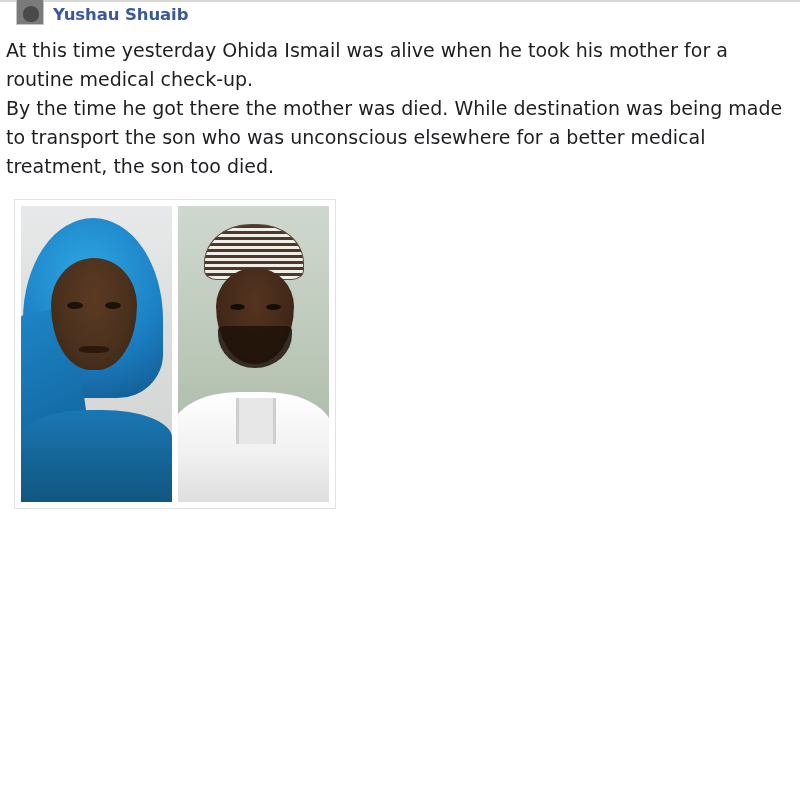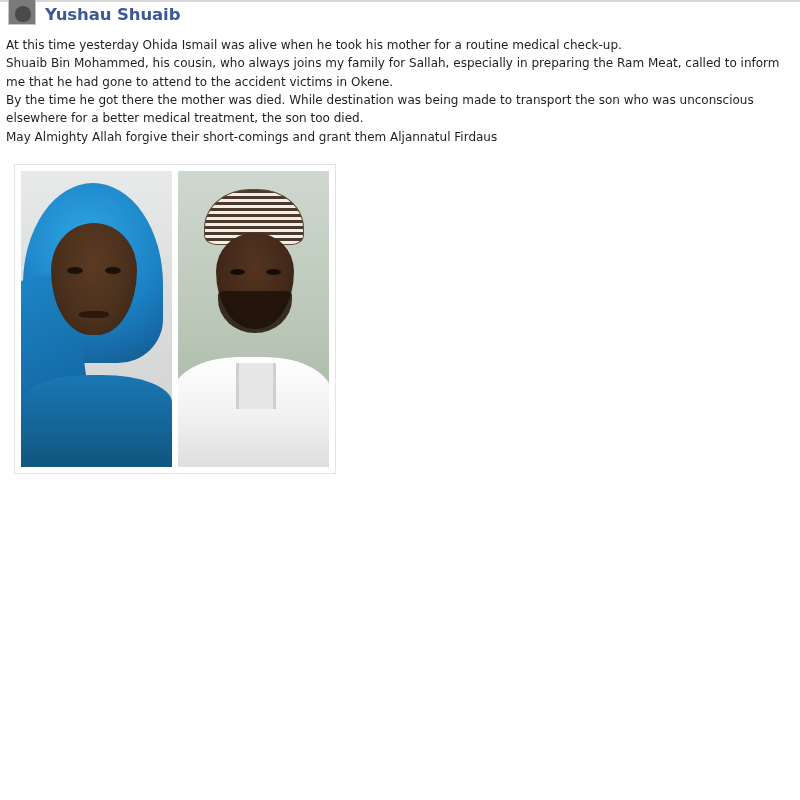--- a/index.html
+++ b/index.html
@@ -17,21 +17,21 @@
   .post {
     width: 800px;
     height: 800px;
     position: relative;
     background: #ffffff;
     box-sizing: border-box;
   }
   .post-header {
     display: flex;
     align-items: center;
-    padding: 0 0 2px 8px;
+    padding: 0 0 2px 16px;
     height: 28px;
   }
   .avatar {
     width: 28px;
     height: 28px;
     background: #7a7a7a;
     border: 1px solid #c4c4c4;
     box-sizing: border-box;
     flex: 0 0 auto;
     position: relative;
@@ -51,21 +51,21 @@
   .author-name {
     font-size: 16.5px;
     font-weight: bold;
     color: #3b5998;
     margin-left: 9px;
     letter-spacing: -0.1px;
     white-space: nowrap;
   }
   .post-body {
     padding: 6px 14px 0 6px;
-    font-size: 12px;
+    font-size: 19px;
     line-height: 1.53;
     color: #1c1e21;
   }
   .post-body p {
     margin: 0;
     padding: 0;
   }
   .photos {
     margin: 18px 0 0 14px;
     width: 322px;
@@ -227,23 +227,21 @@
 
   <div class="crop-edge"></div>
 
   <div class="post-header">
     <div class="avatar"></div>
     <div class="author-name">Yushau Shuaib</div>
   </div>
 
   <div class="post-body">
     <p>At this time yesterday Ohida Ismail was alive when he took his mother for a routine medical check-up.</p>
-    <p>Shuaib Bin Mohammed, his cousin, who always joins my family for Sallah, especially in preparing the Ram Meat, called to inform me that he had gone to attend to the accident victims in Okene.</p>
     <p>By the time he got there the mother was died. While destination was being made to transport the son who was unconscious elsewhere for a better medical treatment, the son too died.</p>
-    <p>May Almighty Allah forgive their short-comings and grant them Aljannatul Firdaus</p>
   </div>
 
   <div class="photos">
     <div class="photo photo-woman">
       <div class="scarf"></div>
       <div class="scarf2"></div>
       <div class="face"></div>
       <div class="eye-l"></div>
       <div class="eye-r"></div>
       <div class="mouth"></div>

